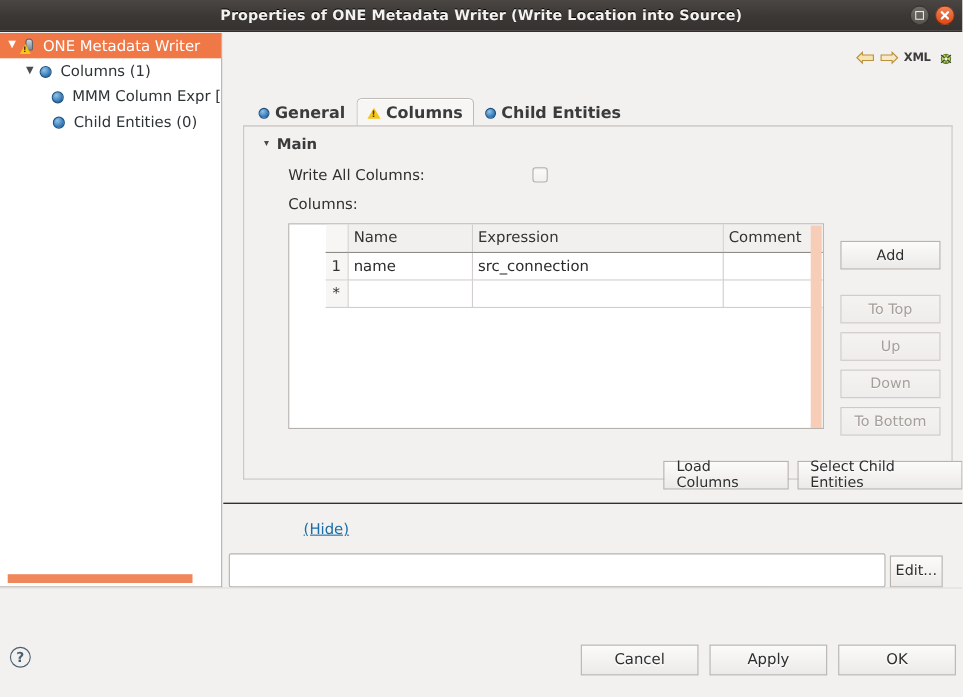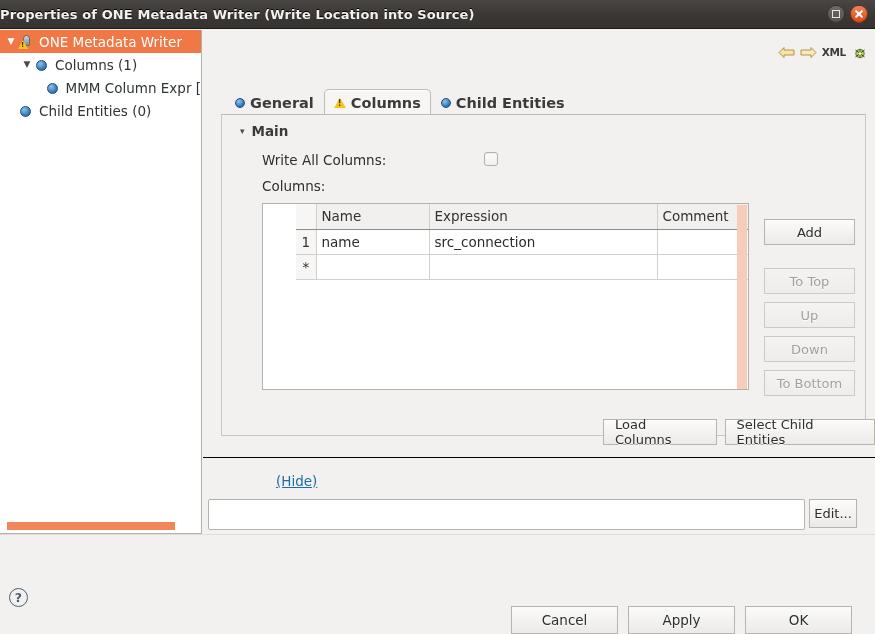--- a/index.html
+++ b/index.html
@@ -10,21 +10,21 @@
     background: #f2f1f0;
     overflow: hidden;
   }
   #app { position: relative; width: 875px; height: 634px; }
 
   
   .titlebar {
     position: absolute; left: 0; top: 0; width: 875px; height: 29px;
     background: linear-gradient(to bottom, #4a4643 0%, #3a3734 55%, #35322f 100%);
     border-bottom: 1px solid #1d1b19;
-    display: flex; align-items: center; justify-content: flex-start;
+    display: flex; align-items: center; justify-content: center;
   }
   .titlebar-text {
     color: #f4f2f0; font-size: 13px; font-weight: bold;
     letter-spacing: 0.1px; text-shadow: 0 -1px 0 #000;
   }
   .win-buttons {
     position: absolute; right: 7px; top: 5px;
     display: flex; gap: 5px; align-items: center;
   }
   .win-btn {
@@ -221,21 +221,21 @@
   .divider {
     position: absolute; left: 0px; top: 427px; width: 672px; height: 1px;
     background: #000000;
   }
   .hide-link {
     position: absolute; left: 73px; top: 443px;
     font-size: 13.5px; color: #1b6ea5; text-decoration: underline;
   }
   .editor-row {
     position: absolute; left: 5px; top: 469px; width: 662px; height: 35px;
-    display: flex; align-items: flex-start; gap: 4px;
+    display: flex; align-items: flex-end; gap: 4px;
   }
   .editor-input {
     width: 597px; height: 31px; background: #fff;
     border: 1px solid #b5b1ad; border-radius: 2px;
     font-size: 13px; color: #2b2b2b; padding: 0 6px;
     font-family: "DejaVu Sans", sans-serif;
   }
   .btn-edit { width: 48px; height: 29px; }
 
   
@@ -244,22 +244,22 @@
     background: #e0ddda;
   }
   .help-icon {
     position: absolute; left: 9px; top: 588px;
     width: 19px; height: 19px; border-radius: 50%;
     border: 1.6px solid #4a5e73; color: #4a5e73;
     font-size: 12.5px; font-weight: bold;
     display: flex; align-items: center; justify-content: center;
   }
   .footer-btns {
-    position: absolute; right: 23px; top: 586px;
-    display: flex; gap: 10px; margin-top: 20px;
+    position: absolute; right: 6px; top: 586px;
+    display: flex; gap: 10px;
   }
   .footer-btns .btn { width: 107px; height: 28px; font-size: 13.5px; }
 </style>
 </head>
 <body>
 
 <div id="app">
 
   <div class="titlebar">
     <div class="titlebar-text">Properties of ONE Metadata Writer (Write Location into Source)</div>
@@ -291,21 +291,21 @@
       <span class="tree-icon"><span class="dot-icon"></span></span>
       <span class="tree-label">Columns (1)</span>
     </div>
 
     <div class="tree-row" style="padding-left:44px">
       <span class="twisty dark"></span>
       <span class="tree-icon"><span class="dot-icon"></span></span>
       <span class="tree-label">MMM Column Expr [</span>
     </div>
 
-    <div class="tree-row" style="padding-left:4px">
+    <div class="tree-row" style="padding-left:32px">
       <span class="twisty dark"></span>
       <span class="tree-icon"><span class="dot-icon"></span></span>
       <span class="tree-label">Child Entities (0)</span>
     </div>
 
     <div class="tree-hscroll"></div>
   </div>
 
   <div class="right-pane">
 

